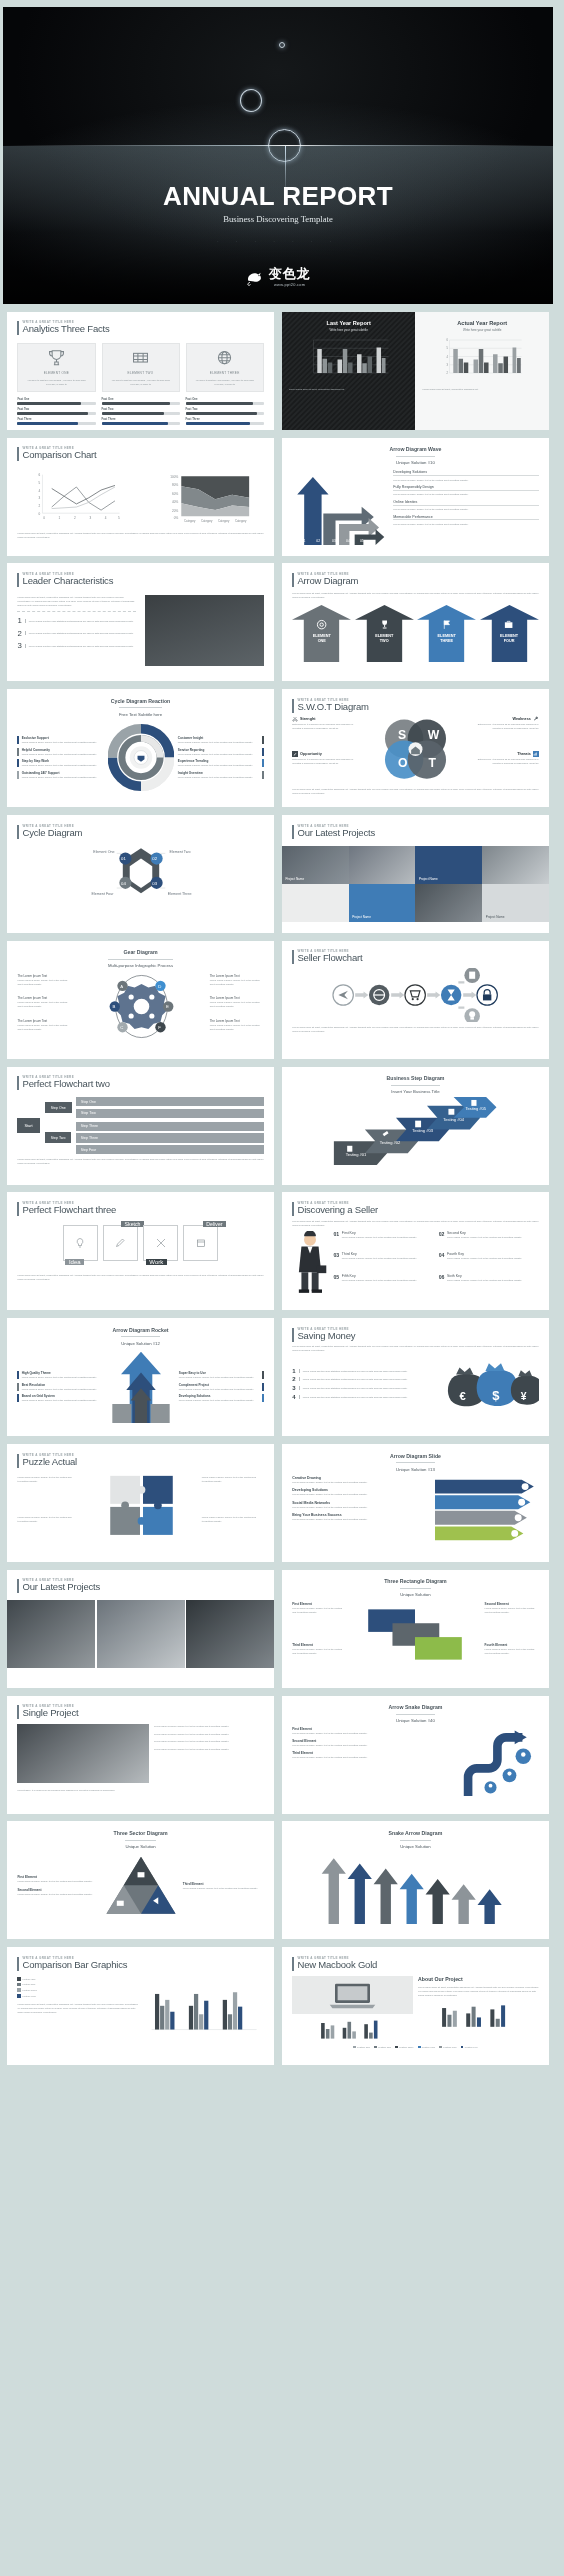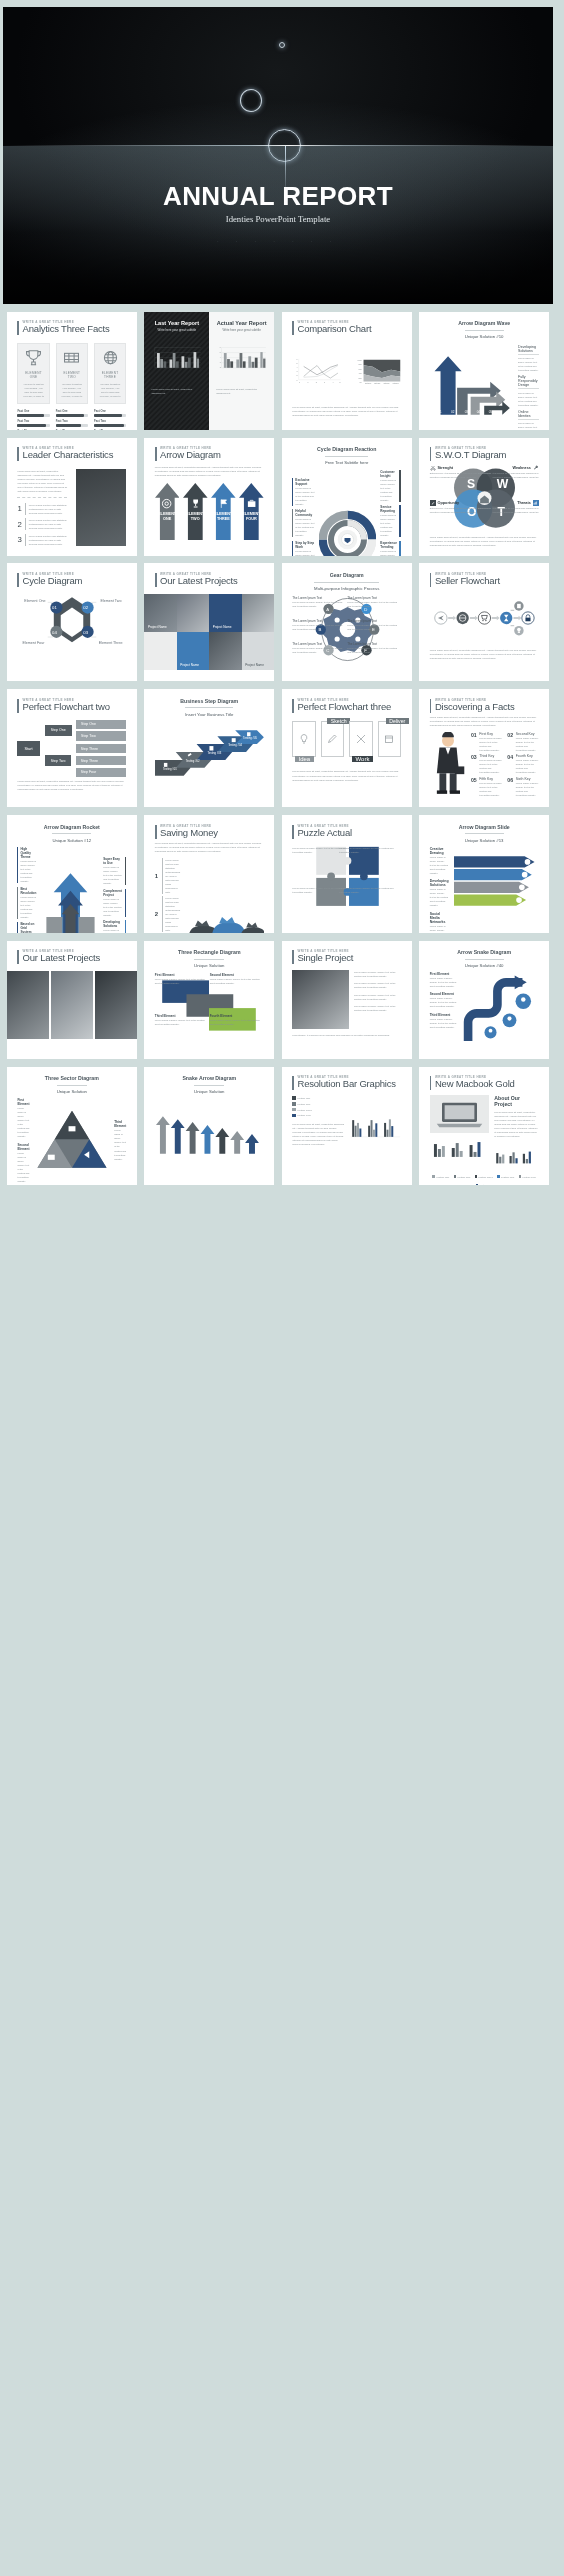--- a/index.html
+++ b/index.html
@@ -55,21 +55,21 @@
     position: absolute; left: 0; right: 0; top: 260px;
     display: flex; align-items: center; justify-content: center; gap: 4.3px;
   }
   .hero-logo .mark { width: 19px; height: 17.4px; }
   .hero-logo .cn { color: #fff; font-size: 13px; font-weight: bold; letter-spacing: 0.9px; line-height: 1; }
   .hero-logo .url { color: #b9c2c6; font-size: 3.9px; letter-spacing: 0.3px; margin-top: 1.7px; }
 
   
   .grid {
     display: grid;
-    grid-template-columns: 1fr 1fr 1fr 1fr;
+    grid-template-columns: 1fr 1fr;
     gap: 7.8px 7.8px;
     padding: 7.8px 7px;
   }
   .slide {
     background: #fff;
     height: 118px;
     position: relative;
     overflow: hidden;
     font-size: 2.8px;
     color: #5b6569;
@@ -118,22 +118,35 @@
 <div class="page">
 
   <div class="hero">
     <div class="bubble b1"></div>
     <div class="bubble b2"></div>
     <div class="bubble b3"></div>
     <div class="horizon"></div>
     <div class="floor"></div>
     <div class="glow-stem"></div>
     <div class="hero-title">ANNUAL REPORT</div>
-    <div class="hero-sub">Identies PowerPoint Template</div>
+    <div class="hero-sub">Business Discovering Template</div>
     <div class="hero-dots">· · · · · · ·</div>
+    <div class="hero-logo">
+      <span class="mark">
+        <svg viewBox="0 0 24 22" width="19" height="17.4">
+          <path d="M3 16c-1.5-3 .5-7 4-8.5 3-1.3 6.5-.8 8.5.8l3-2.2-1 3.2c1.5 1.6 1.8 4 .6 5.6-1.6 2.2-5 3-8 2.3" fill="#fff"></path>
+          <path d="M5 18c-1.8.6-3 2-2.6 3.2.5 1.2 2.4 1 3.2-.4" fill="none" stroke="#fff" stroke-width="1.1"></path>
+          <circle cx="16.4" cy="9.6" r=".9" fill="#222"></circle>
+        </svg>
+      </span>
+      <span style="display:flex;flex-direction:column;align-items:center;">
+        <span class="cn">变色龙</span>
+        <span class="url">www.ppt20.com</span>
+      </span>
+    </div>
   </div>
 
   <div class="grid">
 
     <div class="slide">
       <div class="s-pad">
         <div class="titlebar">
           <div class="bar"></div>
           <div>
             <div class="eyebrow">WRITE A GREAT TITLE HERE</div>
@@ -927,21 +940,21 @@
         <div class="lorem" style="margin-top:12px;">Lorem ipsum dolor sit amet, consectetur adipiscing elit. Aliquam tincidunt ante nec sem congue convallis. Pellentesque vel mauris quis nisl ornare rutrum in id risus. Proin vehicula ut sem et tempus. Interdum et malesuada fames ac ante ipsum primis in faucibus. Pellentesque</div>
       </div>
     </div>
 
     <div class="slide">
       <div class="s-pad">
         <div class="titlebar">
             <div class="bar"></div>
             <div>
           <div class="eyebrow">WRITE A GREAT TITLE HERE</div>
-          <div class="s-title">Discovering a Facts</div>
+          <div class="s-title">Discovering a Seller</div>
         </div>
           </div>
         <div class="lorem" style="margin-top:2.6px;">Lorem ipsum dolor sit amet, consectetur adipiscing elit. Aliquam tincidunt ante nec sem congue convallis. Pellentesque vel mauris quis nisl ornare rutrum in id risus. Proin vehicula ut sem et tempus. Interdum et malesuada fames ac ante ipsum primis in faucibus. Pellentesque</div>
         <div style="display:flex;gap:5.2px;margin-top:4.3px;">
           <svg width="36" height="62" viewBox="0 0 42 72">
             <circle cx="21" cy="10" r="7" fill="#f0cba8"></circle>
             <path d="M14 6a7 7 0 0 1 14 0z" fill="#2f3338"></path>
             <path d="M11 18h20l3 30H8z" fill="#2b2f34"></path>
             <path d="M18 18h6l-3 8z" fill="#fff"></path>
             <path d="M11 48h8v22h-8zM23 48h8v22h-8z" fill="#353a40"></path>
@@ -1346,21 +1359,21 @@
         </svg>
       </div>
     </div>
 
     <div class="slide">
       <div class="s-pad">
         <div class="titlebar">
             <div class="bar"></div>
             <div>
           <div class="eyebrow">WRITE A GREAT TITLE HERE</div>
-          <div class="s-title">Resolution Bar Graphics</div>
+          <div class="s-title">Comparison Bar Graphics</div>
         </div>
           </div>
         <div class="row" style="gap:5.2px;margin-top:6px;">
           <div class="col">
             <div style="display:flex;gap:1.7px;align-items:center;margin-bottom:1.7px;">
                 <span style="width:3.5px;height:3.5px;background:#3e474d;"></span>
                 <span class="lorem">Feature One</span>
               </div>
             <div style="display:flex;gap:1.7px;align-items:center;margin-bottom:1.7px;">
                 <span style="width:3.5px;height:3.5px;background:#6f7a80;"></span>

